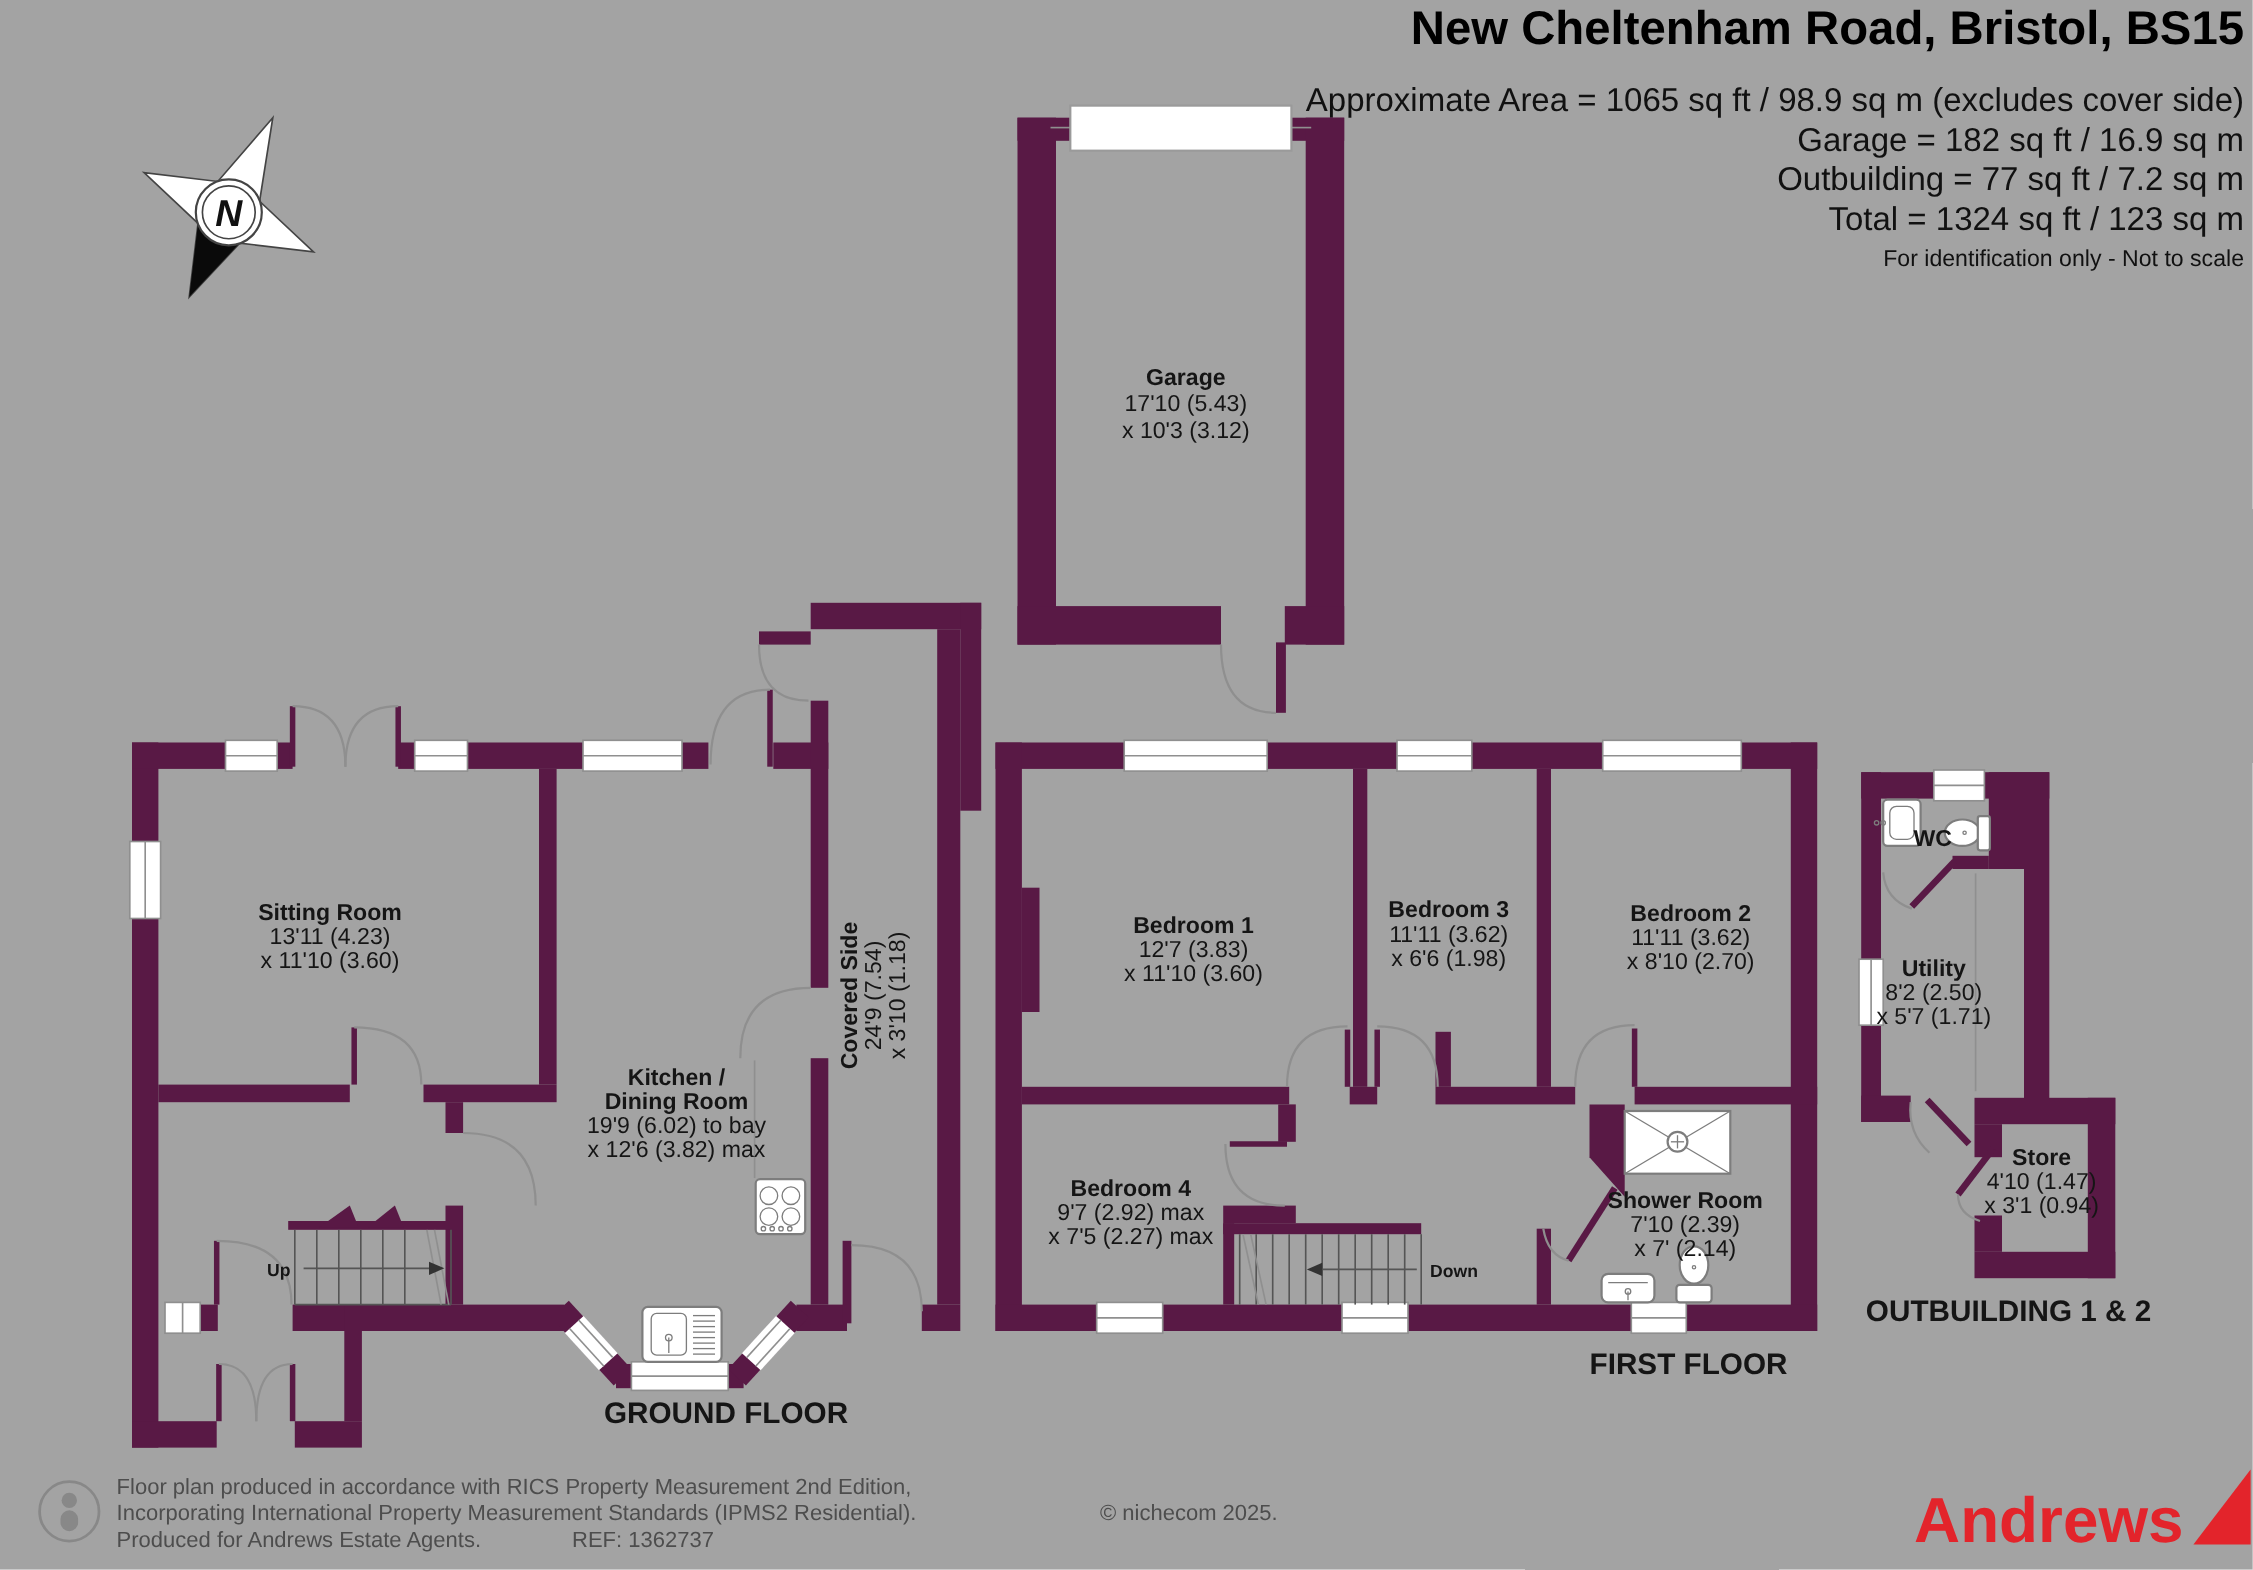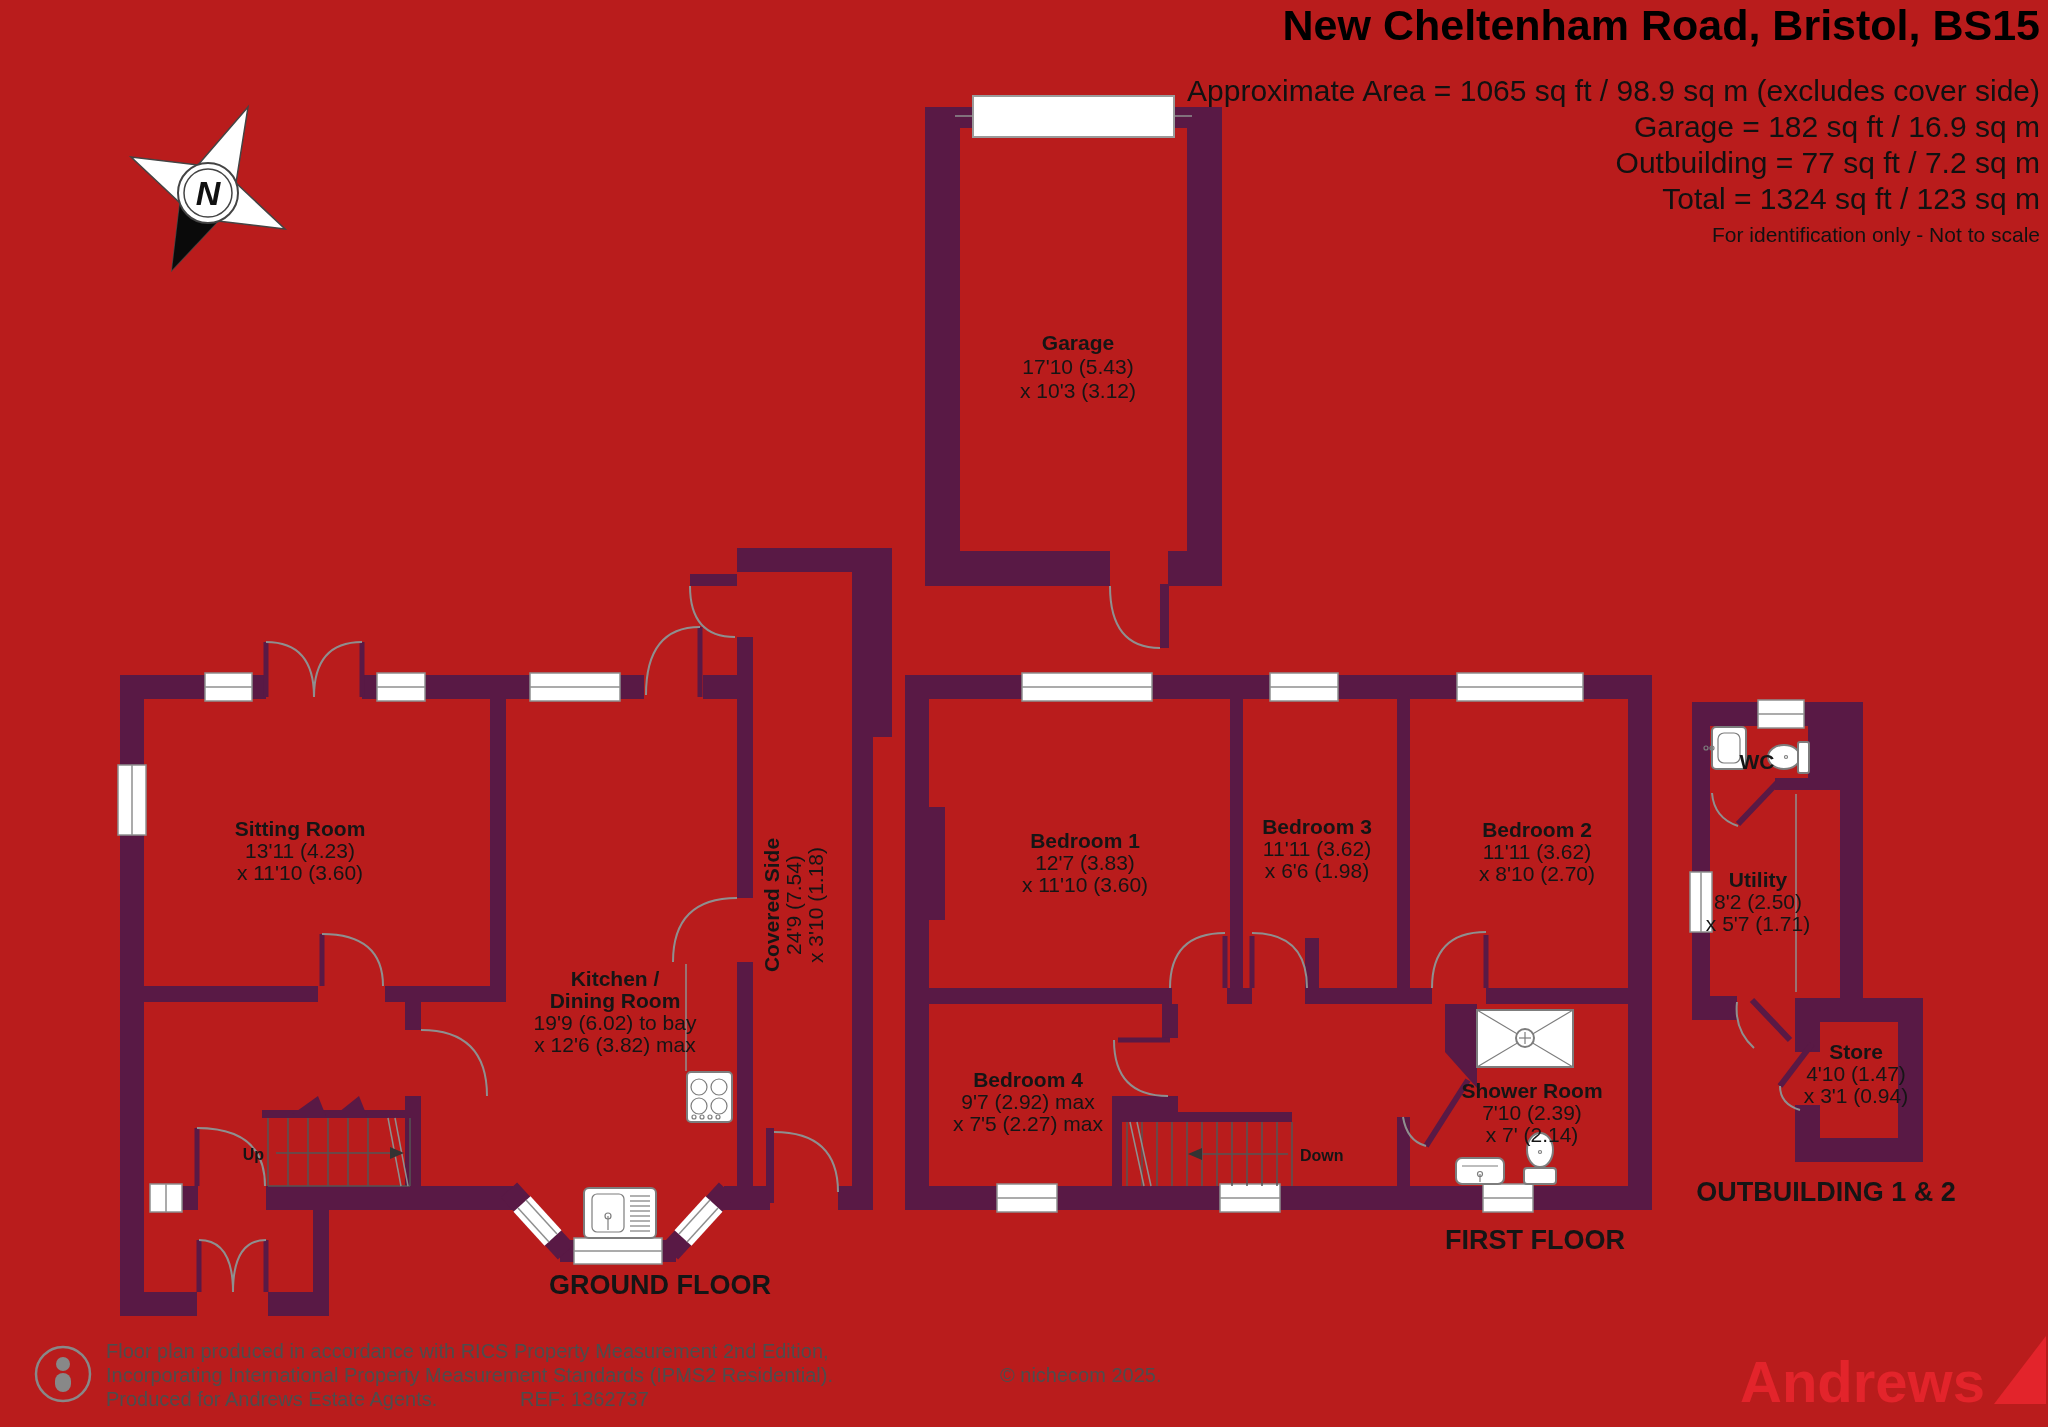--- a/index.html
+++ b/index.html
@@ -1,19 +1,19 @@
 <!DOCTYPE html>
 <html style="--wall: #591945; --red: #e3242b; --line: #8f8f8f; --ink: #151515;"><head>
 <meta charset="utf-8">
 <style>
   :root{
     --wall:#591945; --red:#e3242b; --line:#8f8f8f; --ink:#151515;
   }
   html,body{margin:0;padding:0;background:#ffffff;}
-  .page{position:relative;width:2048px;height:1427px;background:#b91c1c;overflow:hidden;
+  .page{position:relative;width:2048px;height:1427px;background:#a3a3a3;overflow:hidden;
         font-family:"Liberation Sans", sans-serif;}
   svg{position:absolute;left:0;top:0;font-family:"Liberation Sans", sans-serif;}
   .wall{fill:var(--wall);}
   .wstroke{stroke:var(--wall);fill:none;}
   .arc{stroke:var(--line);stroke-width:2;fill:none;}
   .thin{stroke:var(--line);stroke-width:1.5;fill:none;}
   .fix{stroke:#7d7d7d;stroke-width:2;fill:#ffffff;}
   .fixthin{stroke:#7d7d7d;stroke-width:1.2;fill:none;}
   .tread{stroke:#555;stroke-width:1.5;fill:none;}
   .winslot{fill:#ffffff;stroke:var(--line);stroke-width:1.5;}

